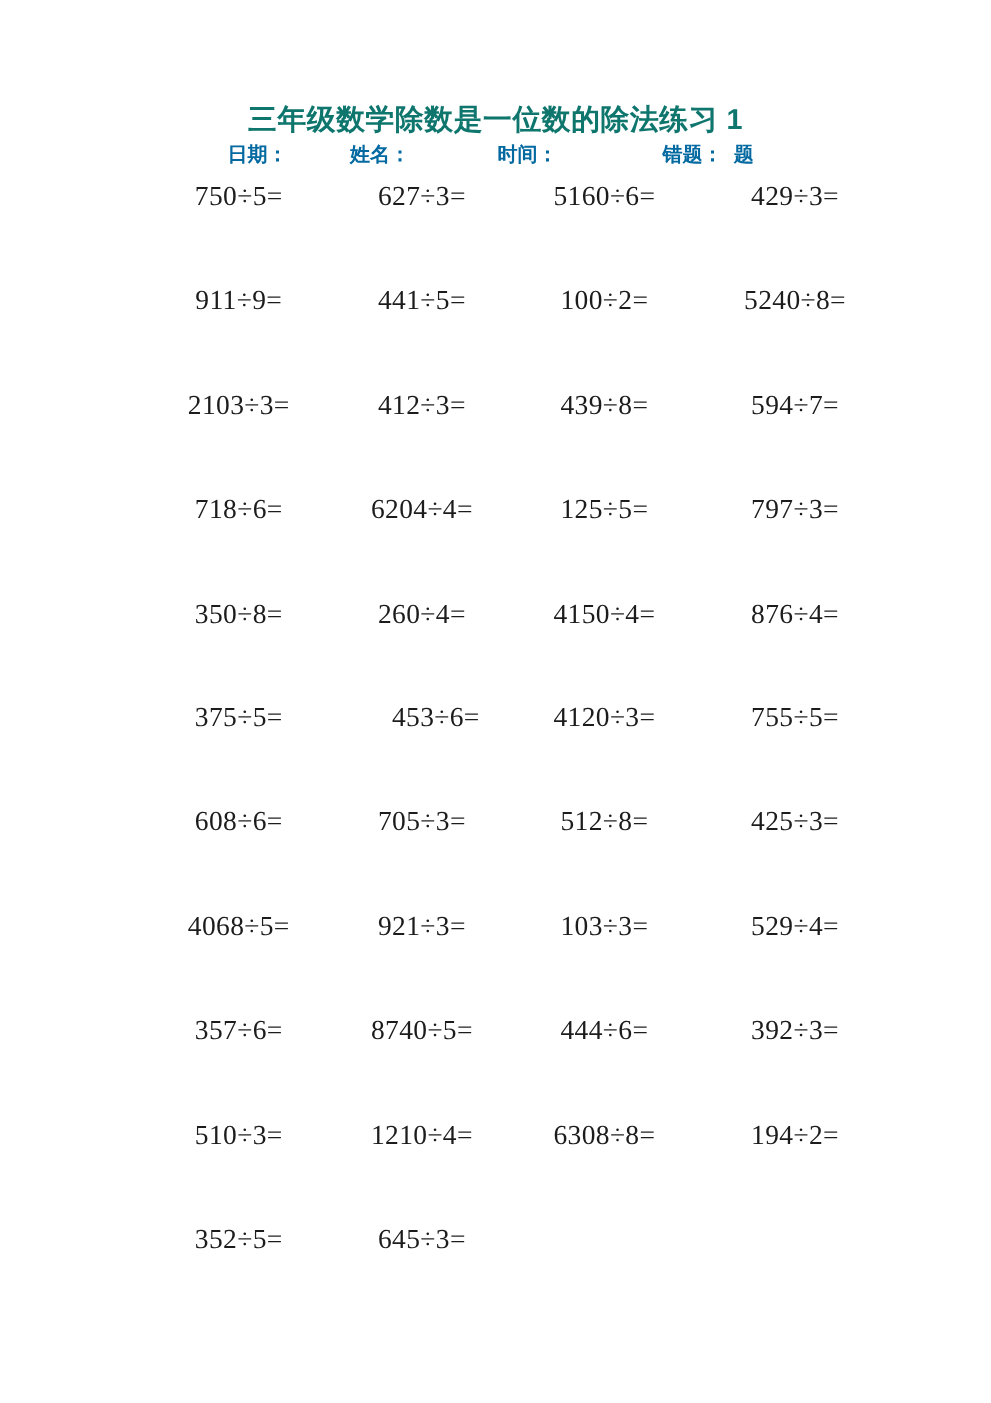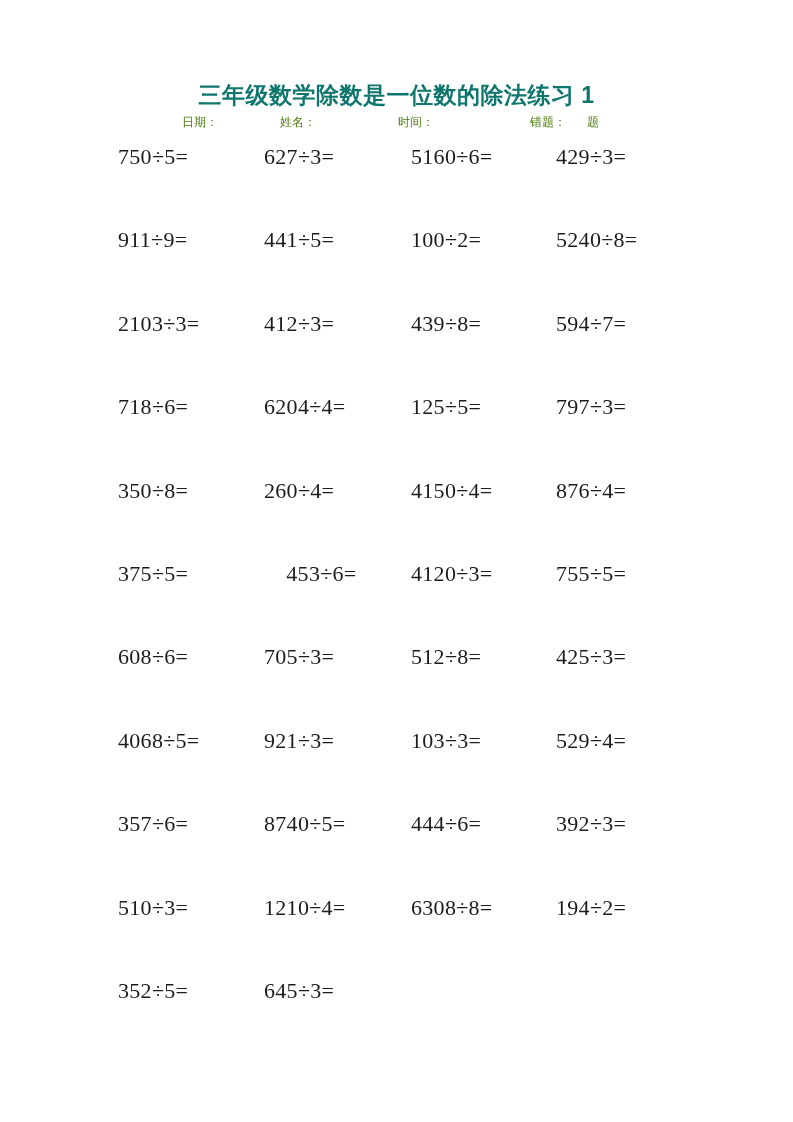--- a/index.html
+++ b/index.html
@@ -30,23 +30,23 @@
     white-space: pre;
     margin-top: 12px;
   }
   .meta {
     position: absolute;
     top: 114px;
     left: 0;
     width: 100%;
     height: 22px;
     font-family: "Liberation Sans", "DejaVu Sans", sans-serif;
-    font-weight: normal;
-    font-size: 12px;
-    color: #4d7c0f;
+    font-weight: bold;
+    font-size: 16px;
+    color: #0369a1;
   }
   .meta span { position: absolute; top: 0; white-space: pre; }
   .meta-date  { left: 182px; }
   .meta-name  { left: 280px; }
   .meta-time  { left: 398px; }
   .meta-wrong { left: 530px; }
   .meta-unit  { left: 587px; }
   .grid {
     position: absolute;
     left: 118px;
@@ -54,20 +54,21 @@
     display: grid;
     grid-template-columns: 146px 147px 145px 160px;
     grid-auto-rows: 83.4px;
     font-size: 22px;
     color: #1c1c1c;
   }
   .cell {
     white-space: pre;
     line-height: 26px;
     letter-spacing: 0.3px;
+    text-align: center;
   }
 </style>
 </head>
 <body>
 
 <div class="page">
   <div class="title">三年级数学除数是一位数的除法练习 1</div>
 
   <div class="meta">
     <span class="meta-date">日期：</span>

